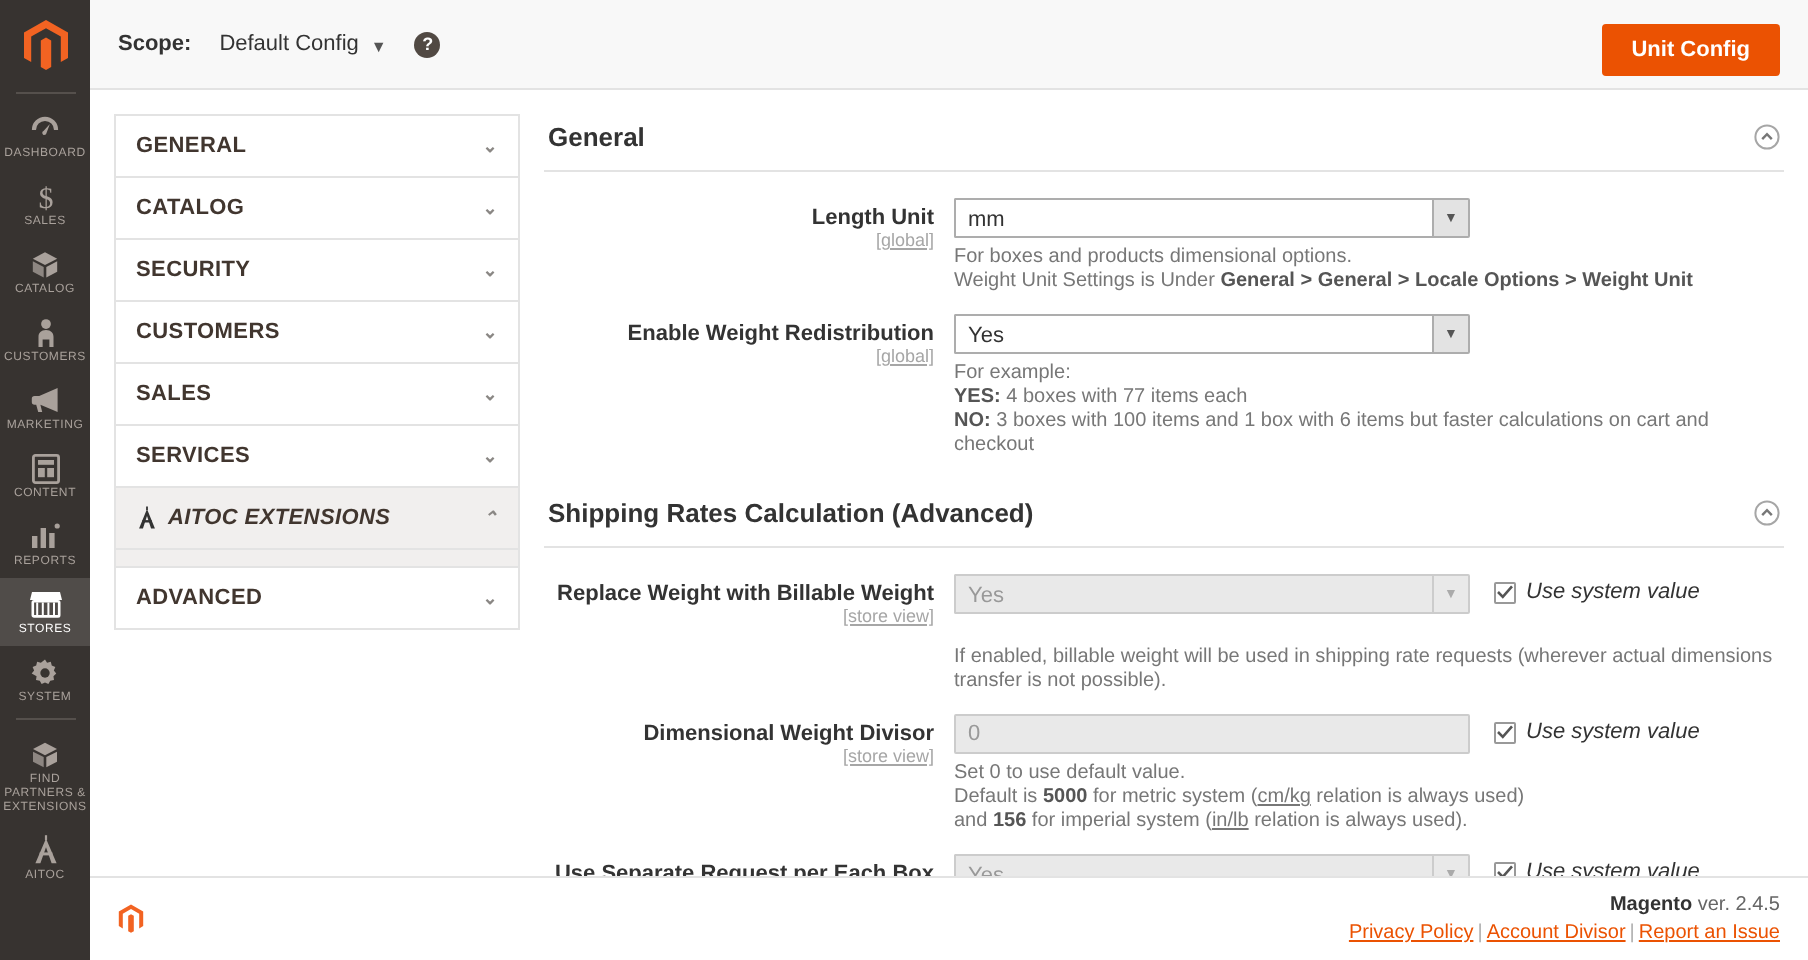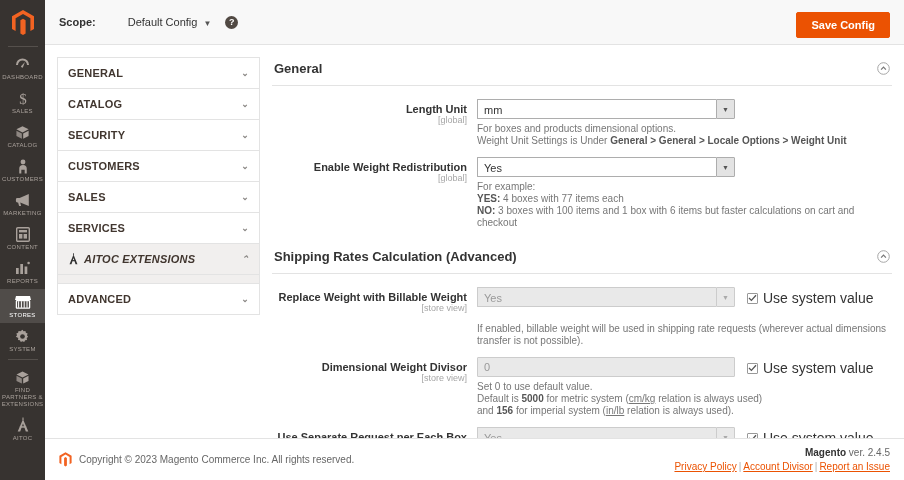--- a/index.html
+++ b/index.html
@@ -35,21 +35,21 @@
     text-transform: uppercase; font-family: "Liberation Sans", sans-serif;
   }
 
   
   .page { flex: 1 1 auto; height: 480px; background:#ffffff; position: relative; }
 
   .topbar {
     height: 45px; background:#f8f8f8; border-bottom:1px solid #e3e3e3;
     display:flex; align-items:center; padding: 0 14px 0 14px; position: relative;
   }
-  .scope-label { font-weight: bold; font-size: 11px; color:#333; margin-right: 32px; }
+  .scope-label { font-weight: bold; font-size: 11px; color:#333; margin-right: 14px; }
   .scope-select {
     font-size: 11px; color:#333; display:flex; align-items:flex-end; cursor:pointer;
   }
   .scope-caret { margin-left:6px; font-size:8px; color:#555; }
   .help-ico {
     width:13px; height:13px; border-radius:50%; background:#514943; color:#fff;
     font-size:9px; font-weight:bold; display:flex; align-items:center; justify-content:center;
     margin-left: 14px; cursor:pointer;
   }
   .save-btn {
@@ -89,21 +89,21 @@
   }
   .section-title { font-size: 13px; font-weight:bold; color:#333; }
   .collapse-ico { width:13px; height:13px; }
   .section-head.second { margin-top: 16px; }
 
   .field { display:flex; margin-bottom: 10px; }
   .f-label {
     width: 205px; flex:0 0 205px; text-align:right; padding-right: 10px; padding-top: 4px;
   }
   .f-label .ttl { font-size: 11px; font-weight:bold; color:#333; line-height: 12px; display:block;}
-  .f-label .scope { font-size: 9px; color:#a6a6a6; display:block; line-height:11px; }
+  .f-label .scope { font-size: 9px; color:#a6a6a6; display:block; line-height:11px;text-decoration:underline; }
   .f-ctrl { flex: 1 1 auto; }
 
   .sel-wrap { display:flex; width: 258px; }
   .sel-box {
     flex: 1 1 auto; height: 20px; border:1px solid #adadad; border-right:none;
     background:#fff; font-size:11px; color:#333; padding: 3px 6px; line-height:14px;
     border-radius: 1px 0 0 1px;
   }
   .sel-arrow {
     width: 19px; height:20px; border:1px solid #adadad; background:#e3e3e3;
@@ -118,21 +118,21 @@
     font-size: 11px; color:#999; padding: 3px 6px; line-height:14px; border-radius:1px;
   }
 
   .ctrl-row { display:flex; align-items:flex-start; }
   .sysval { display:flex; align-items:center; margin-left: 12px; padding-top: 3px; white-space:nowrap; }
   .sysval .cb {
     width: 11px; height:11px; border:1px solid #999; background:#fff; border-radius:1px;
     display:flex; align-items:center; justify-content:center; margin-right: 5px; cursor:pointer;
   }
   .sysval .cb svg { display:block; }
-  .sysval .lbl { font-size: 14px; color:#333; }
+  .sysval .lbl { font-size: 11px; color:#333;font-style:italic; }
 
   .note { font-size: 10px; color:#777; line-height: 12px; margin-top: 4px; max-width: 420px; }
   .note b { color:#555; }
   .note i { font-style: italic; }
   .note u { text-decoration: underline; }
 
   
   .footer {
     position:absolute; left:0; right:0; bottom:0; height: 42px;
     border-top:1px solid #e3e3e3; background:#fff;
@@ -283,21 +283,21 @@
 
   <div class="page">
 
     <div class="topbar">
       <span class="scope-label">Scope:</span>
       <div class="scope-select">
         <span>Default Config</span>
         <span class="scope-caret">▼</span>
       </div>
       <div class="help-ico">?</div>
-      <button class="save-btn">Save Config</button>
+      <button class="save-btn">Unit Config</button>
     </div>
 
     <div class="content">
 
       <div class="confignav">
         <div class="cn-item">
           <span class="cn-ttl">GENERAL</span>
           <span class="cn-chev">⌄</span>
         </div>
         <div class="cn-item">
@@ -484,21 +484,20 @@
     </div>
 
     <div class="footer">
       <div class="foot-left">
         <span class="foot-logo">
           <svg width="13" height="15" viewBox="0 0 13 15">
               <path d="M6.5 0.3 L12.6 3.8 L12.6 11 L10.6 12.2 L10.6 4.9 L6.5 2.5 L2.4 4.9 L2.4 12.2 L0.4 11 L0.4 3.8 Z" fill="#f26322"></path>
               <path d="M6.5 5.1 L7.9 5.9 L7.9 13.6 L6.5 14.4 L5.1 13.6 L5.1 5.9 Z" fill="#f26322"></path>
             </svg>
         </span>
-        <span>Copyright © 2023 Magento Commerce Inc. All rights reserved.</span>
       </div>
       <div class="foot-right">
         <div class="foot-ver">
           <b>Magento</b><span> ver. 2.4.5</span>
         </div>
         <div class="foot-links">
           <a>Privacy Policy</a><span>|</span><a>Account Divisor</a><span>|</span><a>Report an Issue</a>
         </div>
       </div>
     </div>

